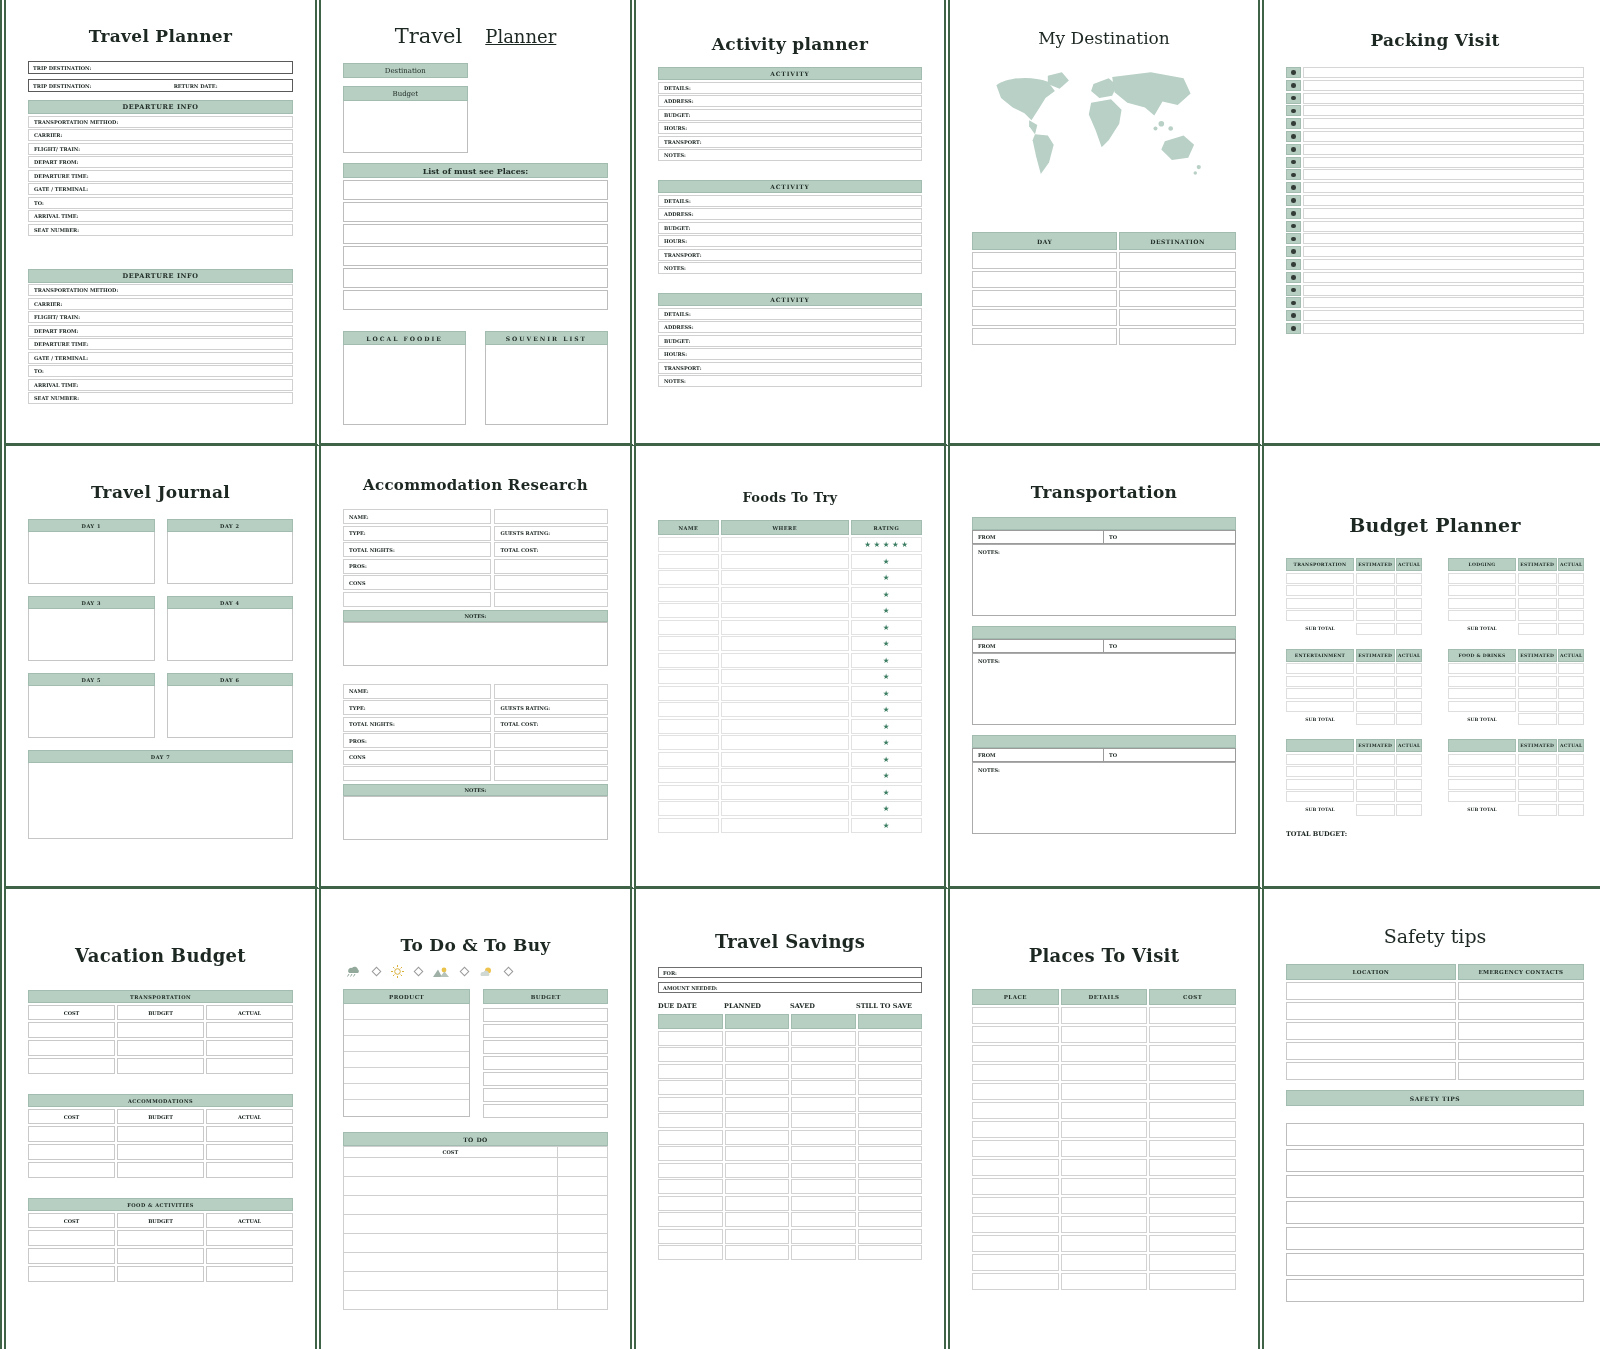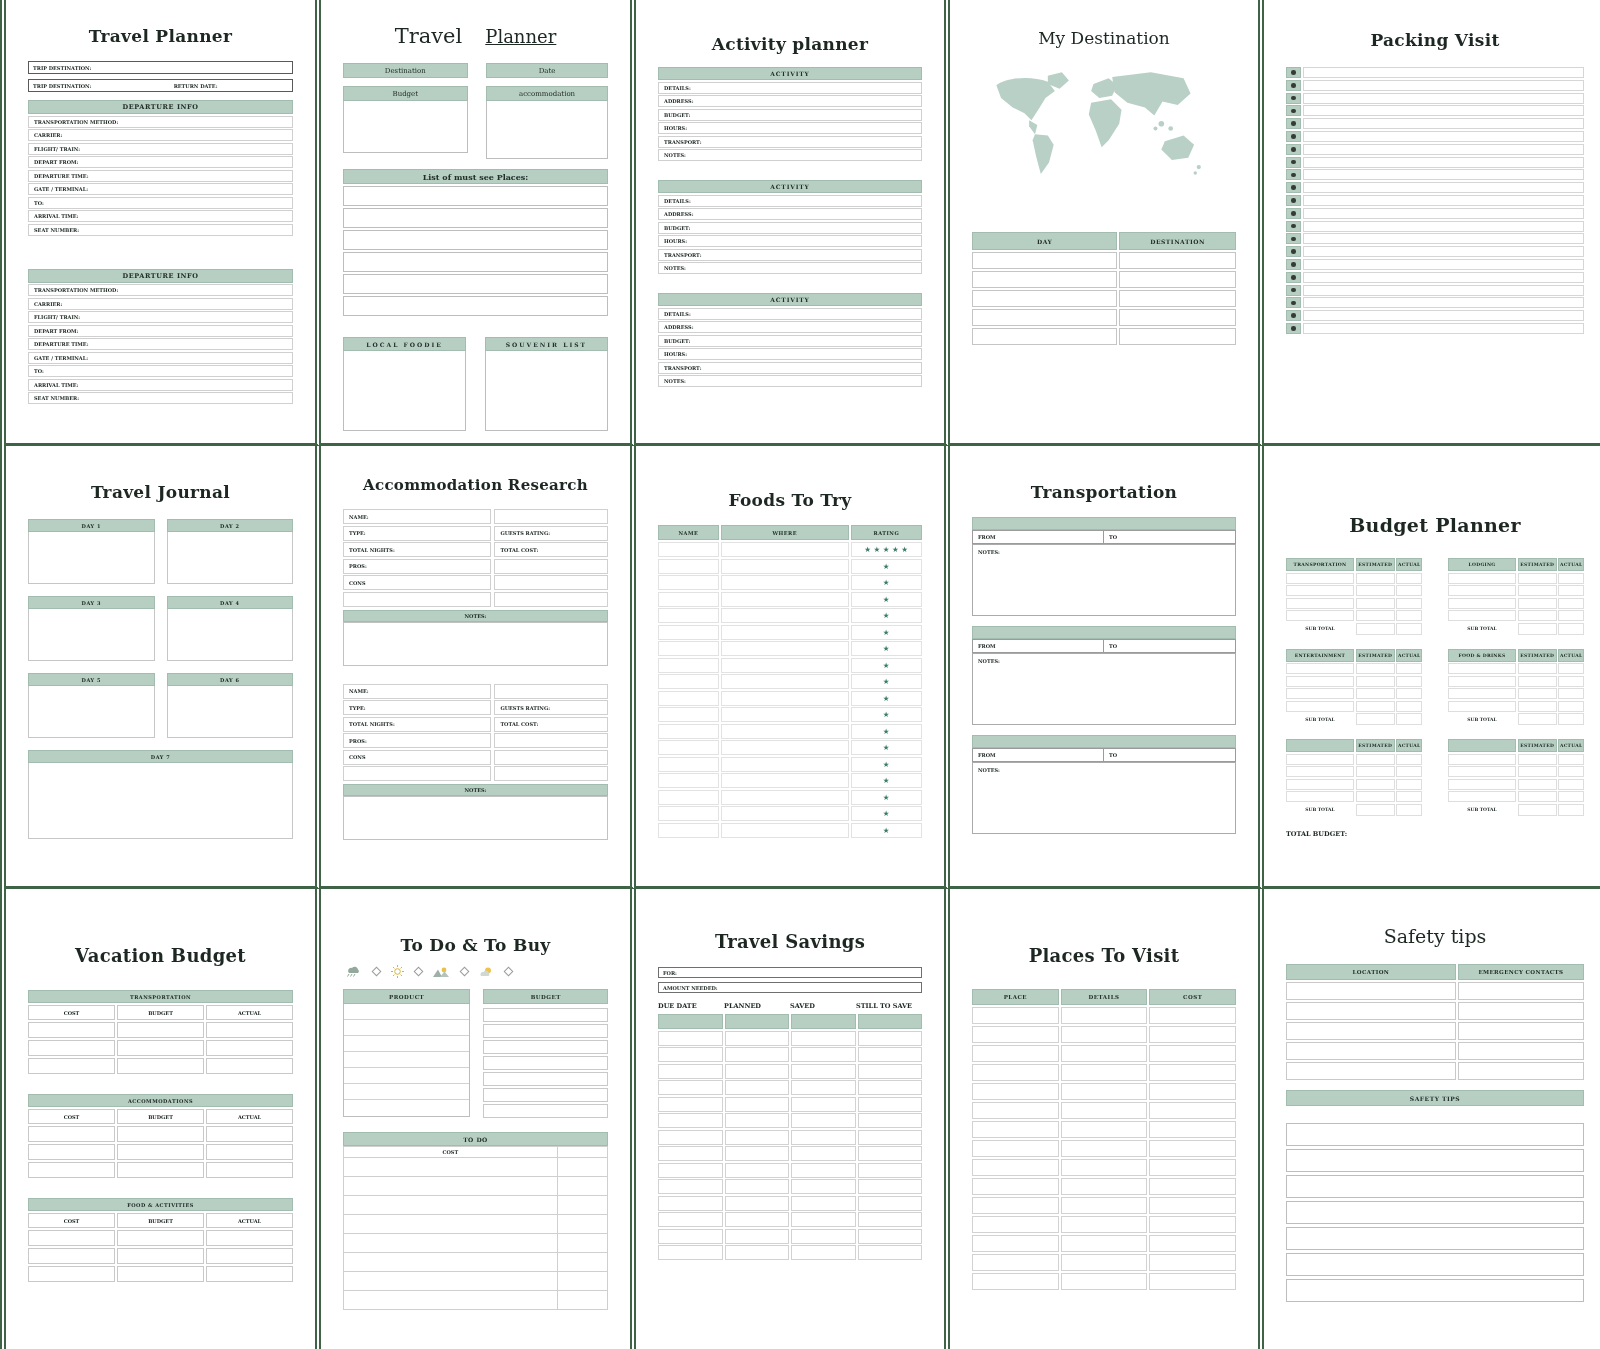--- a/index.html
+++ b/index.html
@@ -83,21 +83,21 @@
   .p7-title { font-size:15px; margin-top:30px; margin-bottom:15px; }
   .ar-blocks .ar-block + .ar-block { margin-top:18px; }
   .ar-row { display:flex; gap:3px; }
   .ar-row + .ar-row { margin-top:1.5px; }
   .ar-l { flex:0 0 56%; height:15px; font-size:5px; }
   .ar-r { flex:1; height:15px; font-size:5px; }
   .ar-notesbar { margin-top:3px; height:12px; font-size:5px; }
   .ar-notesbox { height:44px; border:1px solid #c2c2c2; background:#fff; }
 
   
-  .p8-title { font-size:17px; margin-top:44px; margin-bottom:15px; }
+  .p8-title { font-size:13px; margin-top:44px; margin-bottom:15px; }
   .ft-head { display:flex; gap:2px; }
   .ft-head div { height:15px; font-size:5px; letter-spacing:.5px; }
   .ftc1 { flex:0 0 23%; } .ftc2 { flex:0 0 48.5%; } .ftc3 { flex:1; }
   .frow { display:flex; gap:2px; }
   .frow + .frow { margin-top:1.5px; }
   .frow div { height:15px; background:#fff; border:1px solid #e2e2e2; }
   .frow .rate { display:flex; align-items:center; justify-content:center; }
   .stars { color:var(--star); font-family:"DejaVu Sans", sans-serif; font-size:7.5px; letter-spacing:2.5px; padding-left:2px; }
 
   
@@ -260,26 +260,20 @@
 
   <div class="page">
     <div class="p2-title">
       <span class="w1">Travel</span><span class="w2">Planner</span>
     </div>
     <div class="p2-cols">
       <div class="p2-l">
         <div class="sagebar p2-bar">Destination</div>
         <div class="p2-gap"></div>
         <div class="sagebar p2-bar">Budget</div>
-        <div class="p2-box"></div>
-      </div>
-      <div class="p2-r">
-        <div class="sagebar p2-bar">Date</div>
-        <div class="p2-gap"></div>
-        <div class="sagebar p2-bar">accommodation</div>
         <div class="p2-box"></div>
       </div>
     </div>
     <div class="sagebar p2-places">List of must see Places:</div>
     <div>
       <div class="p2-prow"></div>
     <div class="p2-prow"></div>
         <div class="p2-prow"></div>
         <div class="p2-prow"></div>
         <div class="p2-prow"></div>

